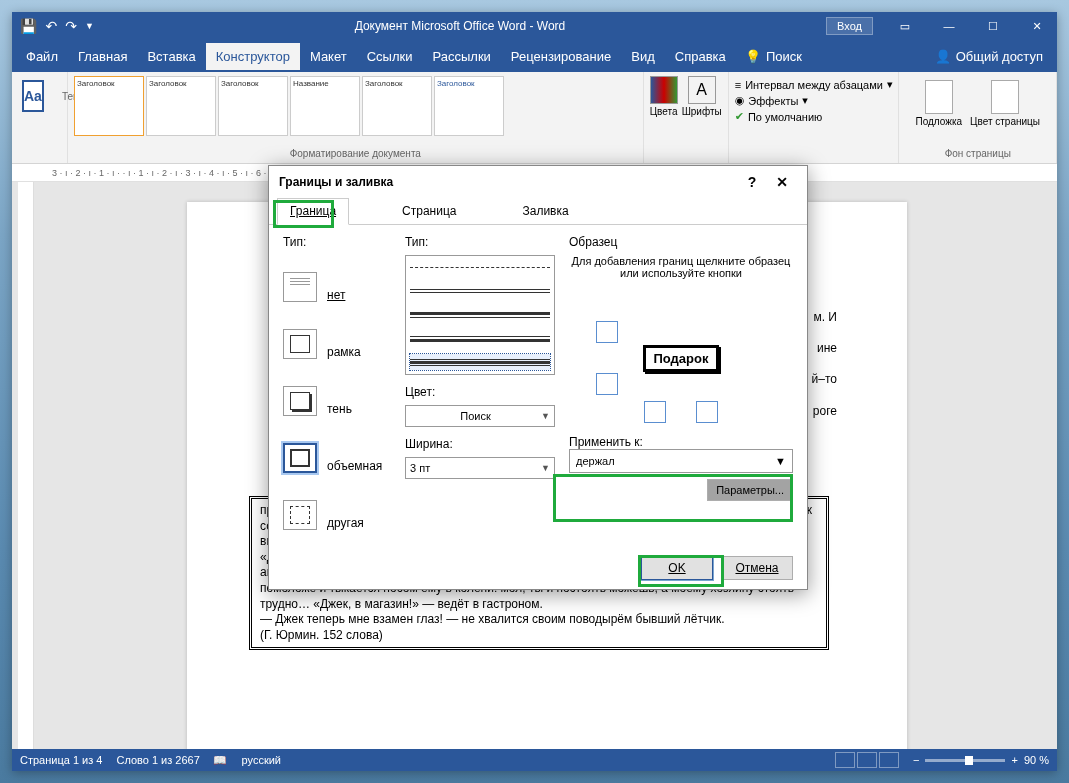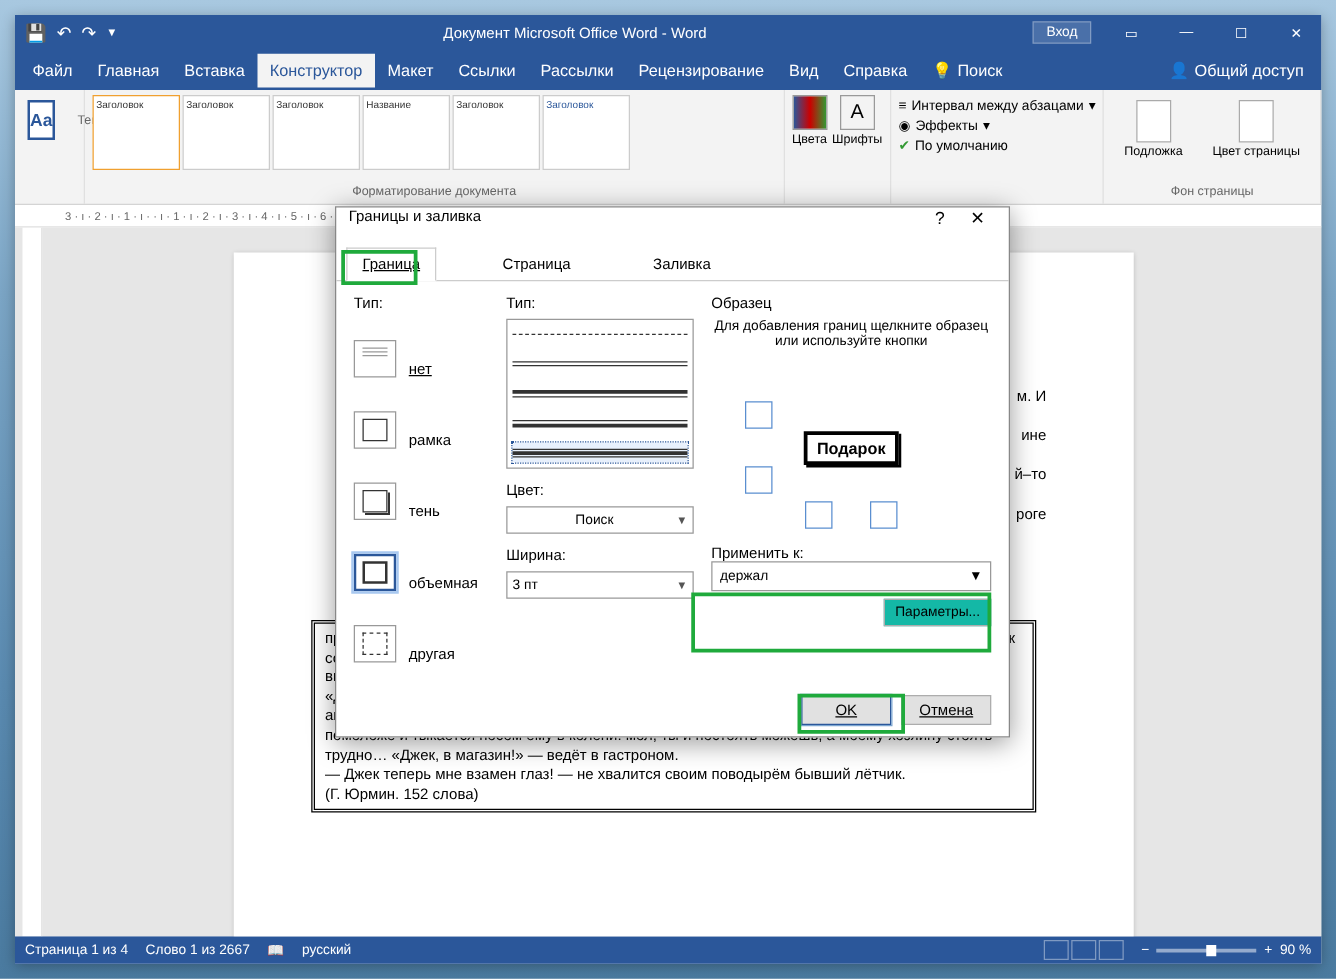--- a/index.html
+++ b/index.html
@@ -25,40 +25,40 @@
 .themes-icon { width: 32px; height: 32px; border: 2px solid #2b579a; display: flex; align-items: center; justify-content: center; font-size: 14px; color: #2b579a; font-weight: bold; background: #fff; }
 .styles-gallery { display: flex; gap: 2px; height: 64px; }
 .style-item { width: 70px; height: 60px; background: #fff; border: 1px solid #ccc; padding: 2px; font-size: 7px; overflow: hidden; }
 .style-item .sh { font-size: 8px; color: #333; }
 .style-item.first { border: 1px solid #f0a030; }
 .colors-fonts { display: flex; gap: 4px; }
 .cf-btn { display: flex; flex-direction: column; align-items: center; gap: 2px; font-size: 10px; }
 .cf-icon { width: 28px; height: 28px; border: 1px solid #999; }
 .para-opts { font-size: 11px; display: flex; flex-direction: column; gap: 3px; padding-top: 2px; }
 .para-opts div { display: flex; align-items: center; gap: 4px; cursor: pointer; }
-.pg-bg { display: flex; gap: 24px; padding: 4px 10px; }
+.pg-bg { display: flex; gap: 8px; padding: 4px 10px; }
 .pg-btn { display: flex; flex-direction: column; align-items: center; gap: 2px; font-size: 10px; cursor: pointer; }
 .pg-icon { width: 28px; height: 34px; border: 1px solid #aaa; background: #fff; }
 .ruler-area { height: 18px; background: #fff; border-bottom: 1px solid #e0e0e0; display: flex; align-items: center; font-size: 9px; color: #666; padding-left: 40px; }
 .doc-area { flex: 1; background: #e6e6e6; position: relative; overflow: hidden; }
 .vruler { position: absolute; left: 6px; top: 0; width: 16px; height: 100%; background: #fff; border-right: 1px solid #ddd; }
 .page { position: absolute; left: 175px; top: 20px; width: 720px; height: 580px; background: #fff; box-shadow: 0 0 4px rgba(0,0,0,0.2); }
 .doc-text { position: absolute; left: 62px; top: 290px; width: 580px; font-size: 12px; line-height: 1.3; color: #000; }
 .bordered-block { border: 3px double #000; padding: 4px 8px; margin-top: 4px; }
 .statusbar { height: 22px; background: #2b579a; color: #fff; font-size: 11px; display: flex; align-items: center; padding: 0 8px; gap: 14px; }
 .statusbar .spacer { flex: 1; }
 .statusbar .viewbtns { display: flex; gap: 2px; }
 .statusbar .viewbtn { width: 20px; height: 16px; border: 1px solid rgba(255,255,255,0.4); }
 .statusbar .zoom { display: flex; align-items: center; gap: 6px; }
 .statusbar .slider { width: 80px; height: 3px; background: rgba(255,255,255,0.5); position: relative; }
 .statusbar .slider .thumb { position: absolute; left: 50%; top: -3px; width: 8px; height: 9px; background: #fff; }
 
 
 .dialog { position: absolute; left: 268px; top: 165px; width: 540px; height: 425px; background: #fff; border: 1px solid #888; box-shadow: 0 4px 20px rgba(0,0,0,0.4); display: flex; flex-direction: column; }
-.dlg-title { height: 32px; display: flex; align-items: flex-start; padding: 0 10px; font-size: 12px; }
+.dlg-title { height: 32px; display: flex; align-items: center; padding: 0 10px; font-size: 12px; font-weight: bold; }
 .dlg-title .t { flex: 1; }
 .dlg-title .hbtn { width: 30px; text-align: center; cursor: pointer; font-size: 14px; }
 .dlg-tabs { display: flex; border-bottom: 1px solid #ccc; padding: 0 8px; font-size: 12px; gap: 40px; }
 .dlg-tab { padding: 5px 12px; border: 1px solid transparent; cursor: pointer; }
 .dlg-tab.active { border: 1px solid #ccc; border-bottom: 1px solid #fff; margin-bottom: -1px; background: #fff; text-decoration: underline; }
 .dlg-body { flex: 1; display: flex; padding: 10px 14px; gap: 14px; font-size: 12px; }
 .col1 { width: 108px; }
 .col2 { width: 150px; }
 .col3 { flex: 1; }
 .sec-lbl { margin-bottom: 6px; }
@@ -80,21 +80,21 @@
 .preview-box { display: grid; grid-template-columns: 22px 1fr 22px; grid-template-rows: 22px 1fr 22px; gap: 6px; width: 170px; height: 130px; margin: 0 auto; }
 .pv-btn { width: 22px; height: 22px; border: 1px solid #5a8ed0; background: #fff; cursor: pointer; }
 .pv-center { grid-column: 2; grid-row: 2; display: flex; align-items: center; justify-content: center; }
 .pv-sample { border: 3px solid #000; padding: 3px 8px; font-weight: bold; font-size: 13px; background: #fff; box-shadow: 2px 2px 0 #000; }
 .pv-bottom-row { grid-column: 1 / 4; grid-row: 3; display: flex; justify-content: center; gap: 30px; }
 .apply-row { margin-top: 12px; }
 .apply-combo { width: 100%; height: 24px; border: 1px solid #999; display: flex; align-items: center; justify-content: space-between; padding: 0 6px; font-size: 11px; }
 .dlg-footer { height: 42px; display: flex; align-items: center; justify-content: flex-end; gap: 8px; padding: 0 14px; text-decoration: underline; }
 .dlg-btn { min-width: 72px; height: 24px; border: 1px solid #adadad; background: #e1e1e1; font-size: 12px; cursor: pointer; }
 .dlg-btn.primary { border: 1px solid #2b579a; outline: 1px solid #7ba5d0; }
-.params-btn { font-size: 11px; height: 22px; padding: 0 8px; border: 1px solid #adadad; background: #14b8a6; float: right; margin-top: 6px; }
+.params-btn { font-size: 11px; height: 22px; padding: 0 8px; border: 1px solid #adadad; background: #a3a3a3; float: right; margin-top: 6px; }
 
 
 .hl { position: absolute; border: 3px solid #1faa3c; pointer-events: none; }
 </style>
 </head>
 <body>
 
 <div class="window">
 
   <div class="titlebar">

